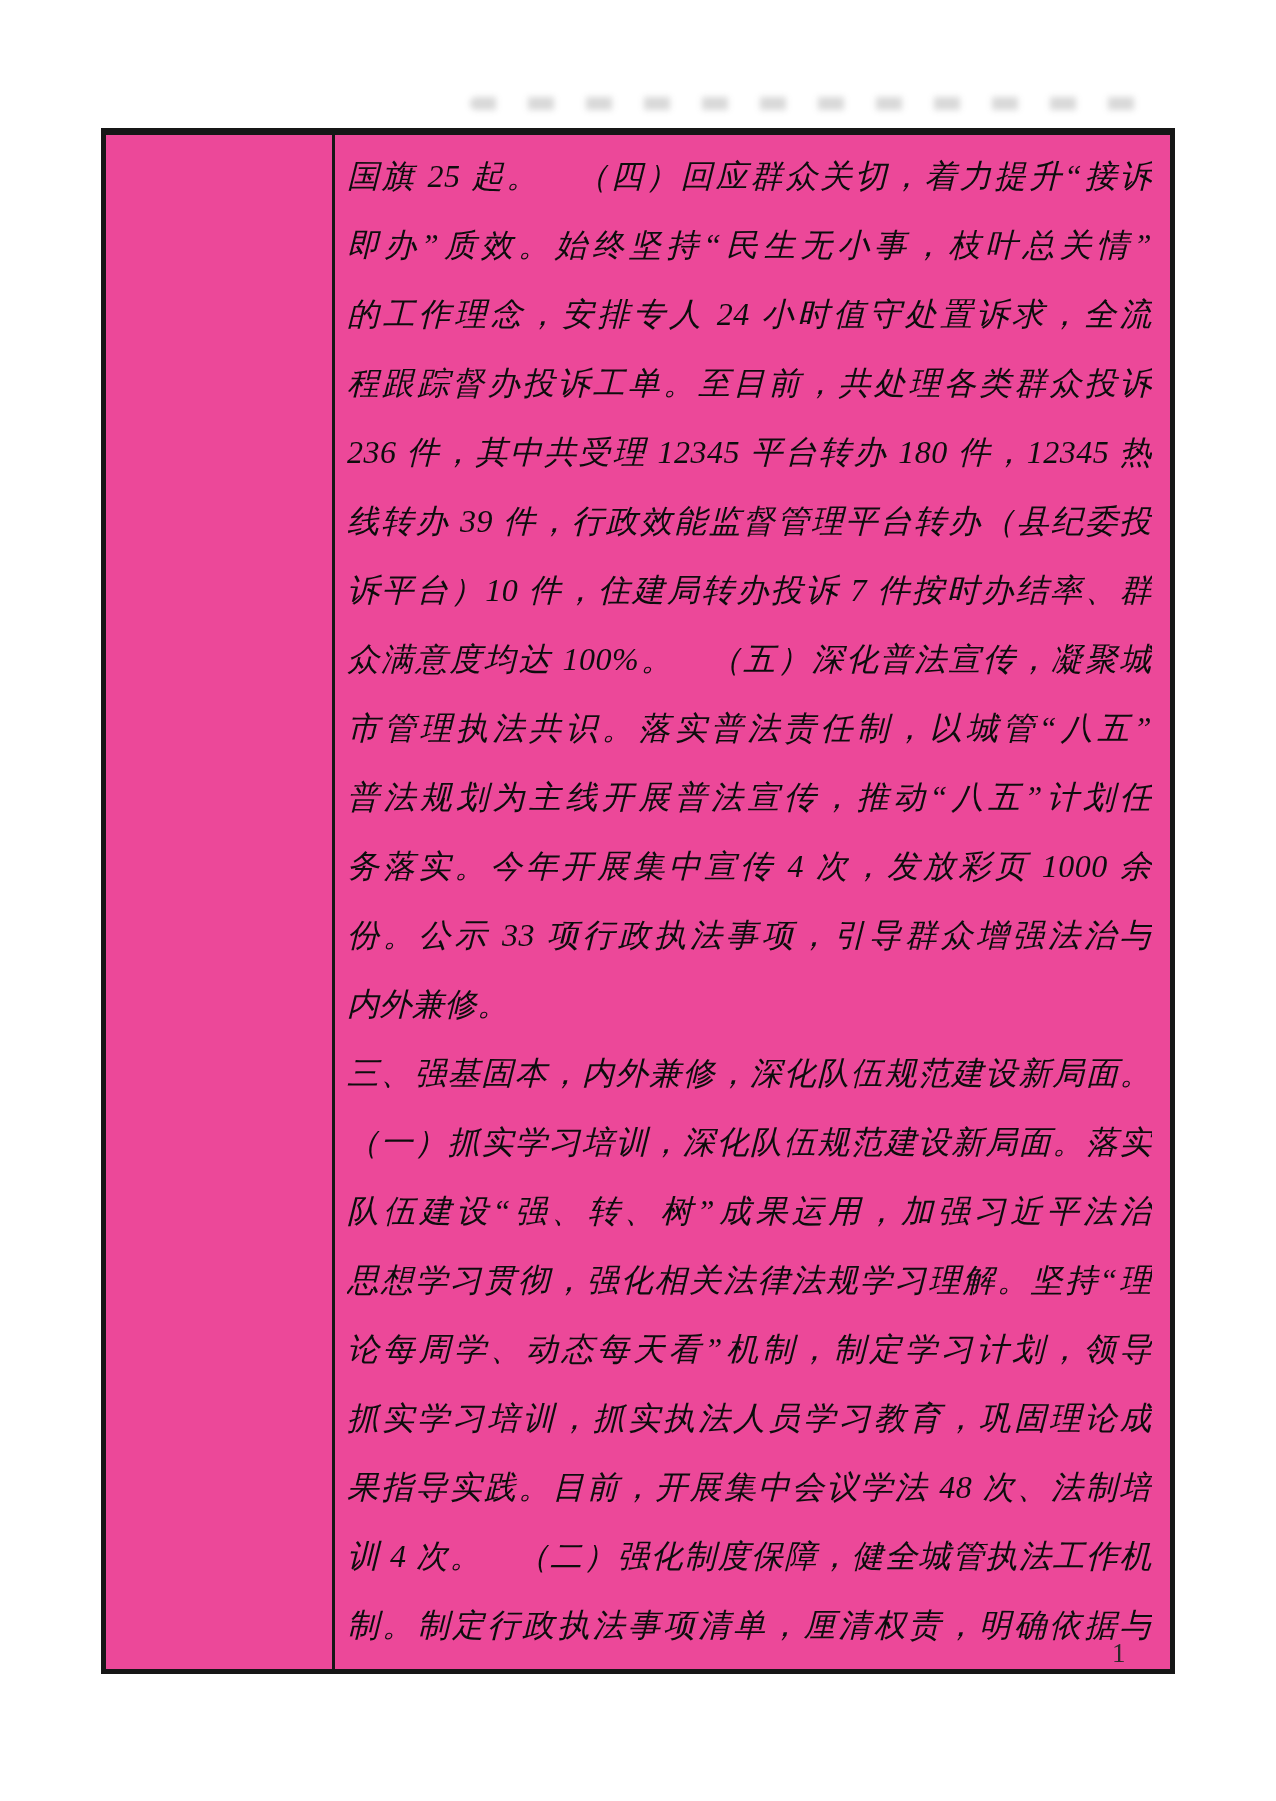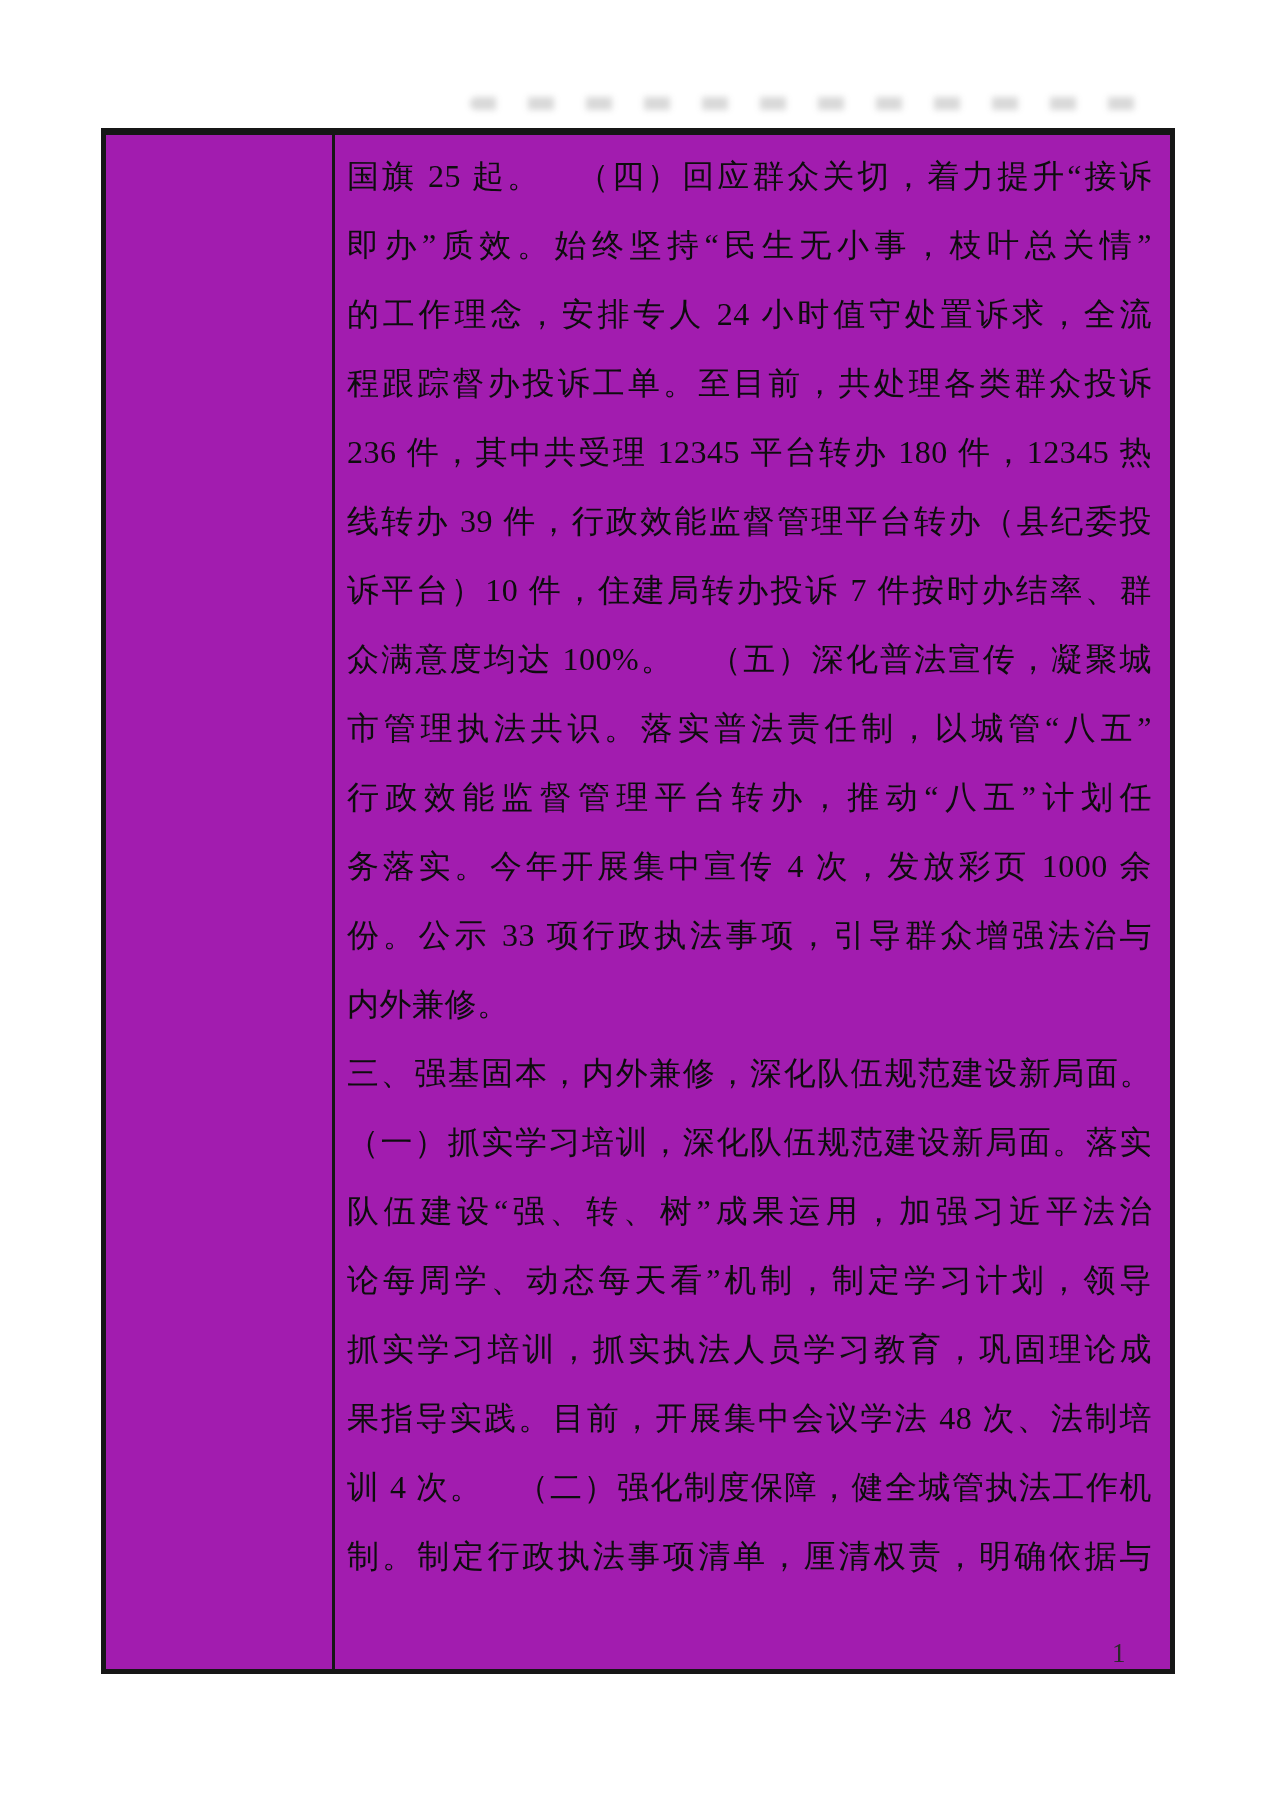--- a/index.html
+++ b/index.html
@@ -30,21 +30,22 @@
   .report-table {
     position: absolute;
     left: 101px;
     top: 128px;
     width: 1074px;
     height: 1546px;
     box-sizing: border-box;
     border: 5px solid #161616;
     border-top-width: 7px;
     display: flex;
-    background: #a21caf;
+    background: #ec4899;
+    font-style: italic;
   }
   .col-left {
     width: 226px;
     flex: 0 0 226px;
     border-right: 3px solid #161616;
   }
   .col-right {
     flex: 1 1 auto;
     padding: 7px 18px 0 12px;
     overflow: hidden;
@@ -85,27 +86,28 @@
       <div>
           <div class="line">国旗 25 起。　（四）回应群众关切，着力提升“接诉</div>
           <div class="line">即办”质效。始终坚持“民生无小事，枝叶总关情”</div>
           <div class="line">的工作理念，安排专人 24 小时值守处置诉求，全流</div>
           <div class="line">程跟踪督办投诉工单。至目前，共处理各类群众投诉</div>
           <div class="line">236 件，其中共受理 12345 平台转办 180 件，12345 热</div>
           <div class="line">线转办 39 件，行政效能监督管理平台转办（县纪委投</div>
           <div class="line">诉平台）10 件，住建局转办投诉 7 件按时办结率、群</div>
           <div class="line">众满意度均达 100%。　（五）深化普法宣传，凝聚城</div>
           <div class="line">市管理执法共识。落实普法责任制，以城管“八五”</div>
-          <div class="line">行政效能监督管理平台转办，推动“八五”计划任</div>
+          <div class="line">普法规划为主线开展普法宣传，推动“八五”计划任</div>
           <div class="line">务落实。今年开展集中宣传 4 次，发放彩页 1000 余</div>
           <div class="line">份。公示 33 项行政执法事项，引导群众增强法治与</div>
           <div class="line short">内外兼修。</div>
           <div class="line">三、强基固本，内外兼修，深化队伍规范建设新局面。</div>
           <div class="line">（一）抓实学习培训，深化队伍规范建设新局面。落实</div>
           <div class="line">队伍建设“强、转、树”成果运用，加强习近平法治</div>
+          <div class="line">思想学习贯彻，强化相关法律法规学习理解。坚持“理</div>
           <div class="line">论每周学、动态每天看”机制，制定学习计划，领导</div>
           <div class="line">抓实学习培训，抓实执法人员学习教育，巩固理论成</div>
           <div class="line">果指导实践。目前，开展集中会议学法 48 次、法制培</div>
           <div class="line">训 4 次。　（二）强化制度保障，健全城管执法工作机</div>
           <div class="line">制。制定行政执法事项清单，厘清权责，明确依据与</div>
         </div>
     </div>
   </div>
 
   <div class="page-mark">1</div>

